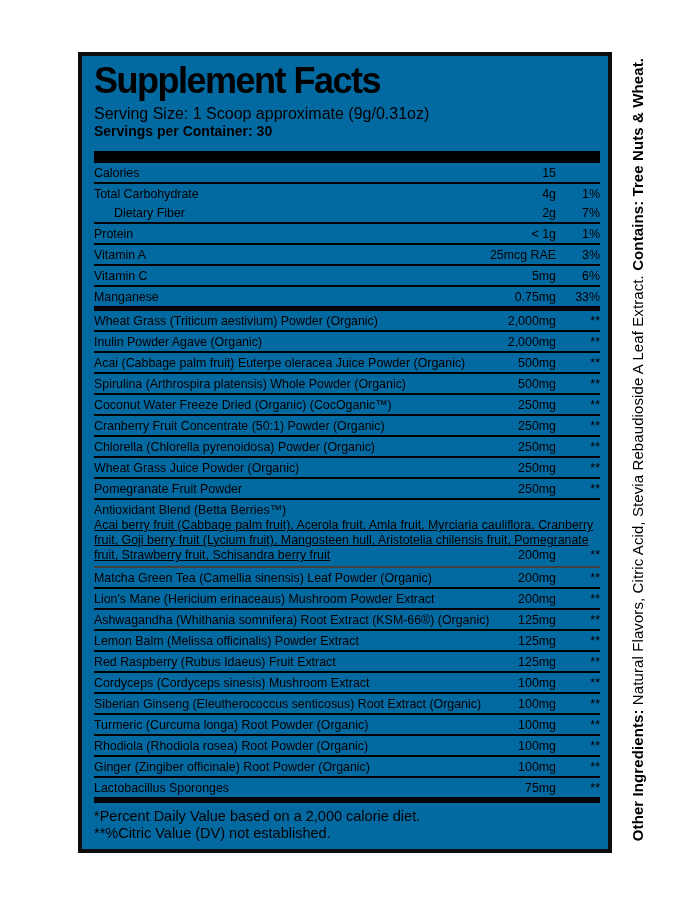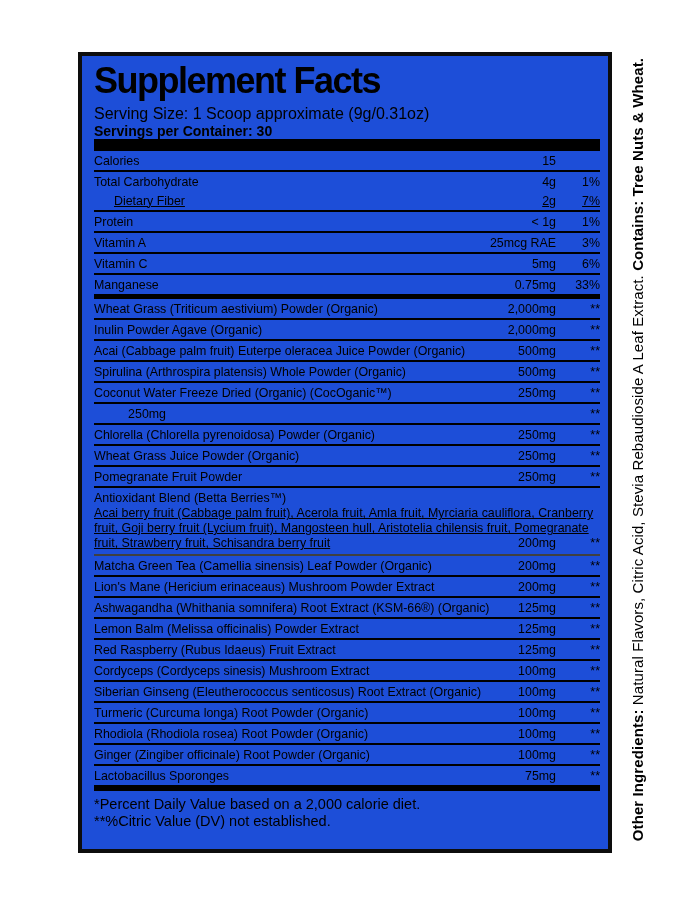--- a/index.html
+++ b/index.html
@@ -9,33 +9,33 @@
     font-family: "Liberation Sans", sans-serif;
     color: #000;
     overflow: hidden;
   }
 
   .panel {
     position: absolute;
     left: 78px; top: 52px;
     width: 534px; height: 801px;
     border: 4px solid #0d0d0d;
-    background: #1d4ed8;
+    background: #0369a1;
     padding: 0 8px 0 12px;
   }
 
   .title {
     font-size: 36px;
     font-weight: bold;
     letter-spacing: -1.5px;
     line-height: 1.02;
     padding-top: 7px;
   }
   .serving-size { font-size: 16px; margin-top: 5px; line-height: 1.15; }
-  .servings-per { font-size: 14px; font-weight: bold; line-height: 1.15; margin-bottom: 0; }
+  .servings-per { font-size: 14px; font-weight: bold; line-height: 1.15; margin-bottom: 12px; }
 
   .bar { background: #000; width: 100%; }
   .bar.h7 { height: 7px; }
   .bar.h5 { height: 5px; }
   .bar.h6 { height: 6px; }
 
   .colheader {
     display: flex;
     justify-content: space-between;
     align-items: baseline;
@@ -43,25 +43,24 @@
     font-weight: bold;
     padding: 3px 0 3px 0;
   }
 
   .row {
     display: flex;
     align-items: baseline;
     padding: 2.5px 0;
     font-size: 12.4px;
     line-height: 14px;
-    justify-content: space-between;
   }
   .rows > div.row { border-top: 2px solid #000; }
   .rows > div.row:first-of-type { border-top: none; }
-  .rows > div.row.indent { border-top: none; text-decoration: underline; }
+  .rows > div.row.indent { border-top: none; }
   .row.indent .name { padding-left: 20px; }
 
   .name { flex: 1; min-width: 0; white-space: nowrap; overflow: visible; }
   .amt  { width: 72px; flex-shrink: 0; text-align: right; }
   .dv   { width: 44px; flex-shrink: 0; text-align: right; }
 
   .blend {
     position: relative;
     border-top: 2px solid #000;
     border-bottom: 2px solid #404040;
@@ -177,20 +176,21 @@
         <span class="dv">**</span>
       </div>
 
       <div class="row">
         <span class="name">Coconut Water Freeze Dried (Organic) (CocOganic™)</span>
         <span class="amt">250mg</span>
         <span class="dv">**</span>
       </div>
 
       <div class="row">
+        <span class="name">Cranberry Fruit Concentrate (50:1) Powder (Organic)</span>
         <span class="amt">250mg</span>
         <span class="dv">**</span>
       </div>
 
       <div class="row">
         <span class="name">Chlorella (Chlorella pyrenoidosa) Powder (Organic)</span>
         <span class="amt">250mg</span>
         <span class="dv">**</span>
       </div>
 

